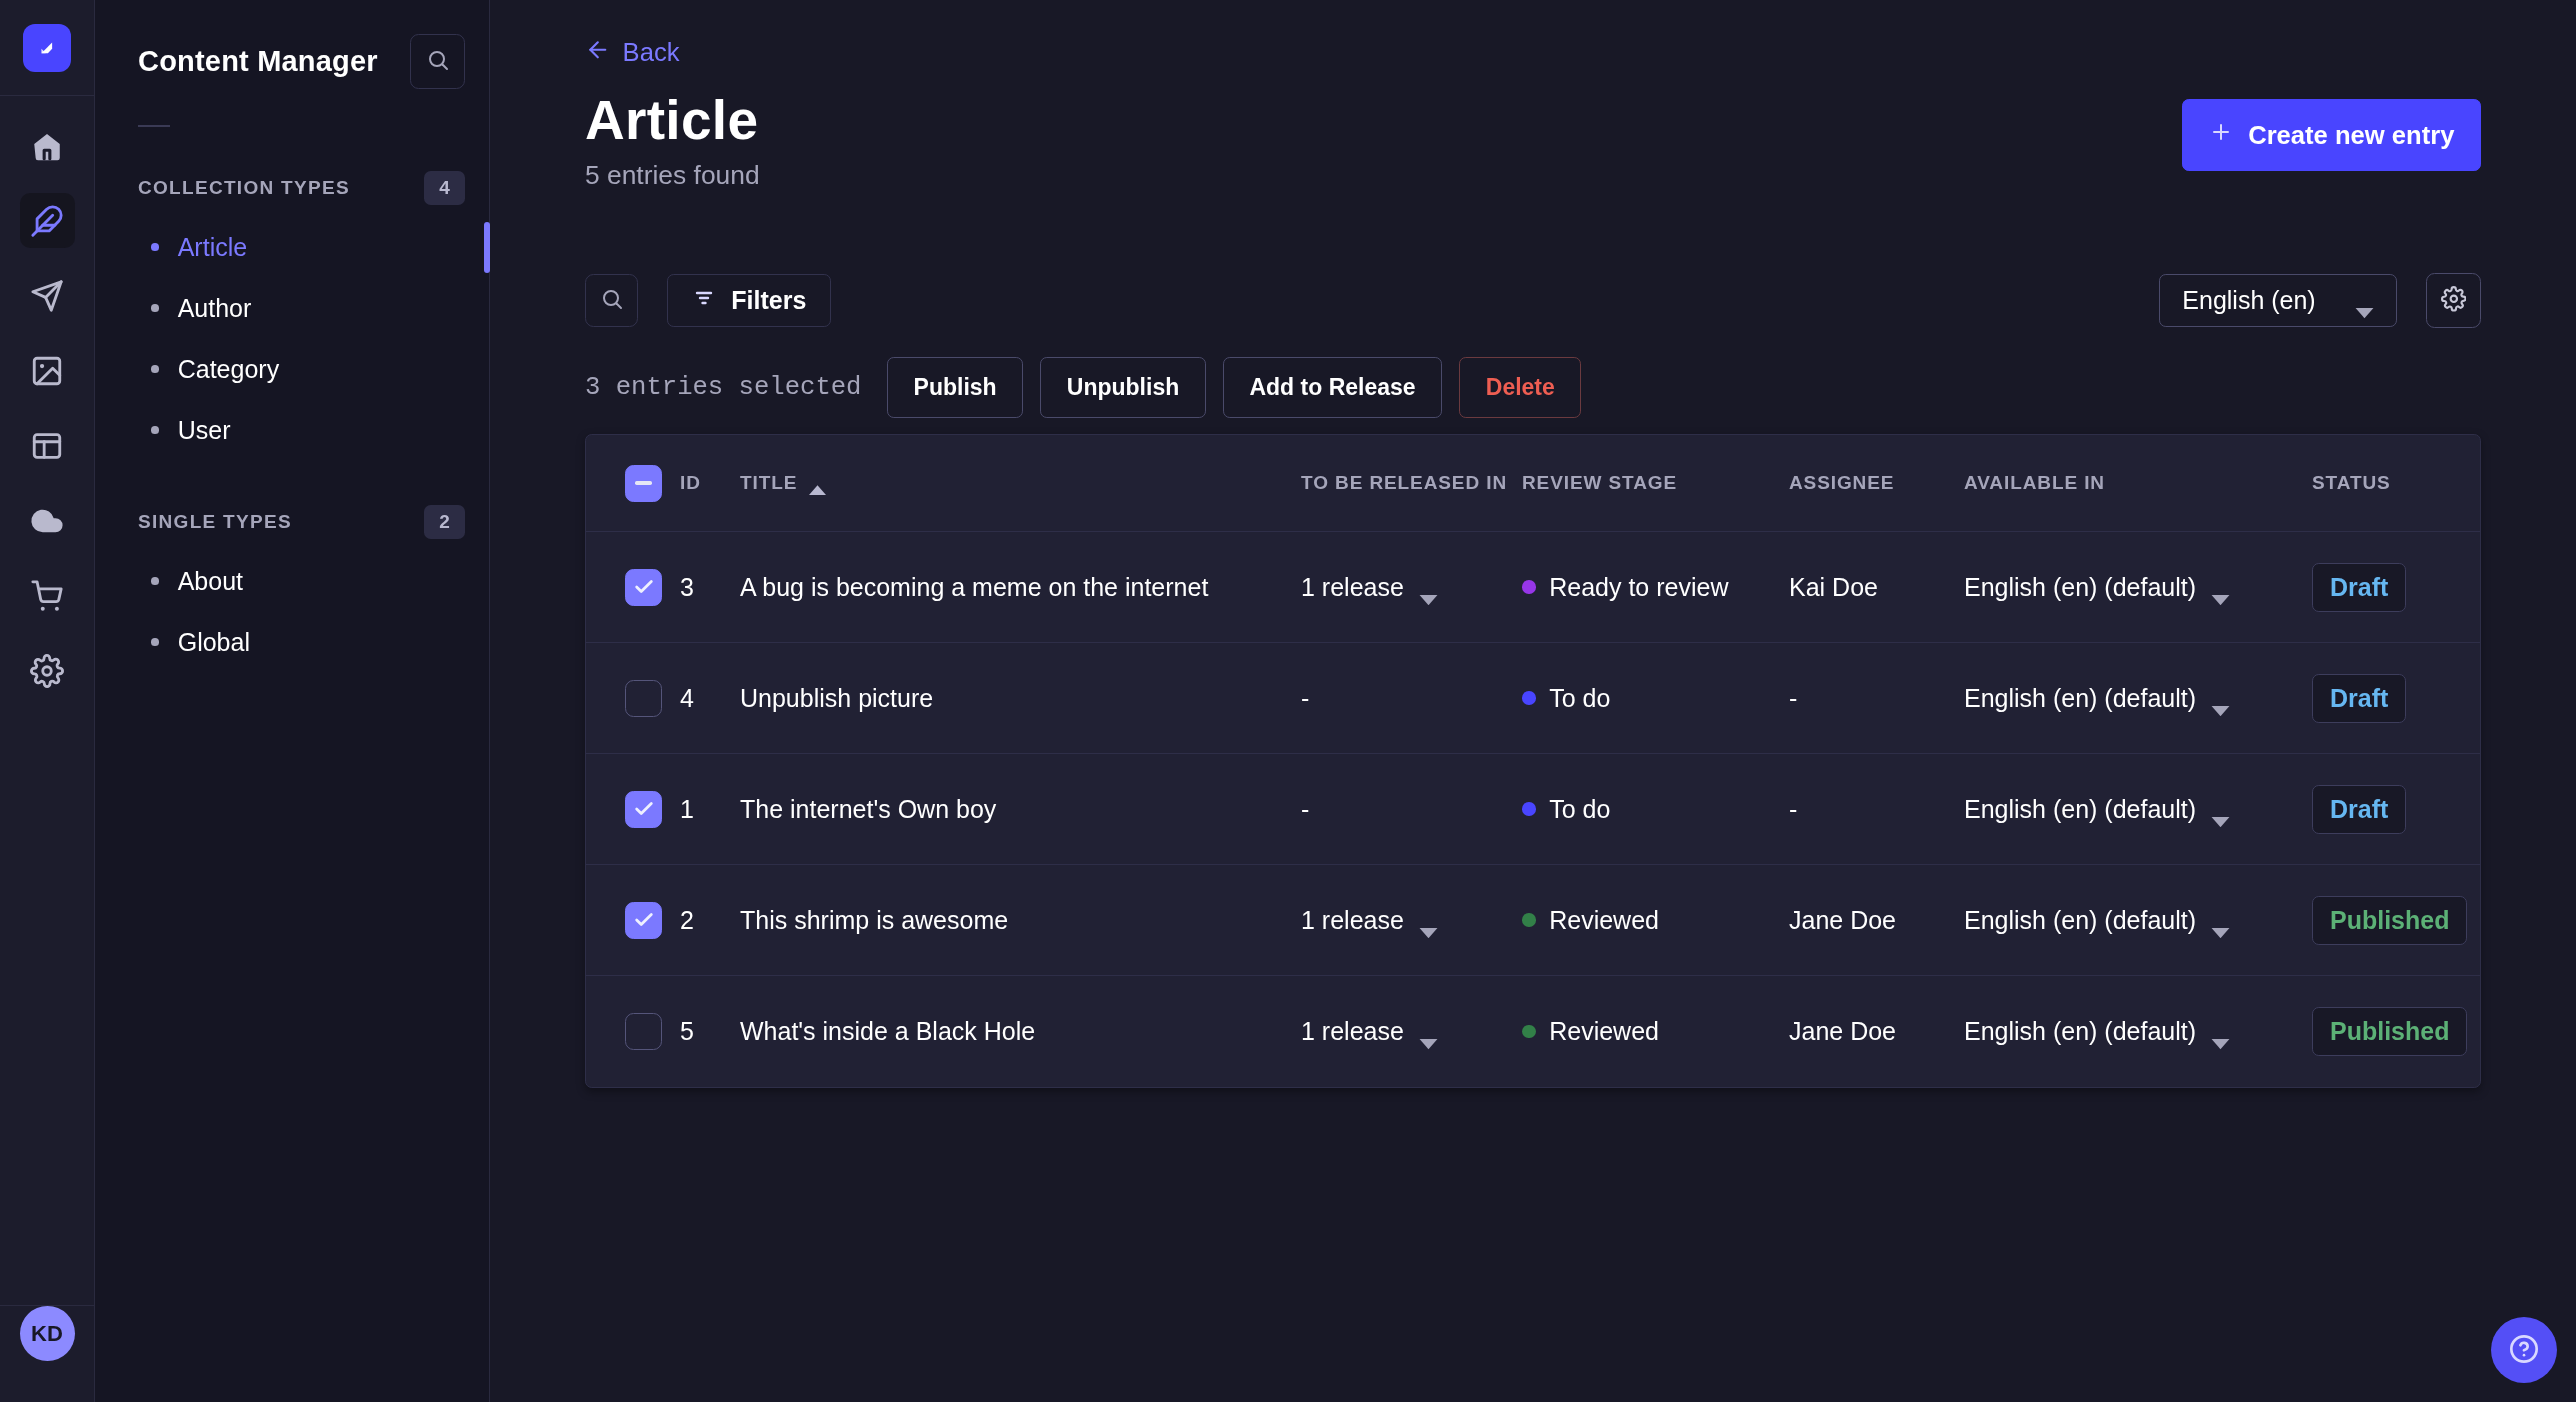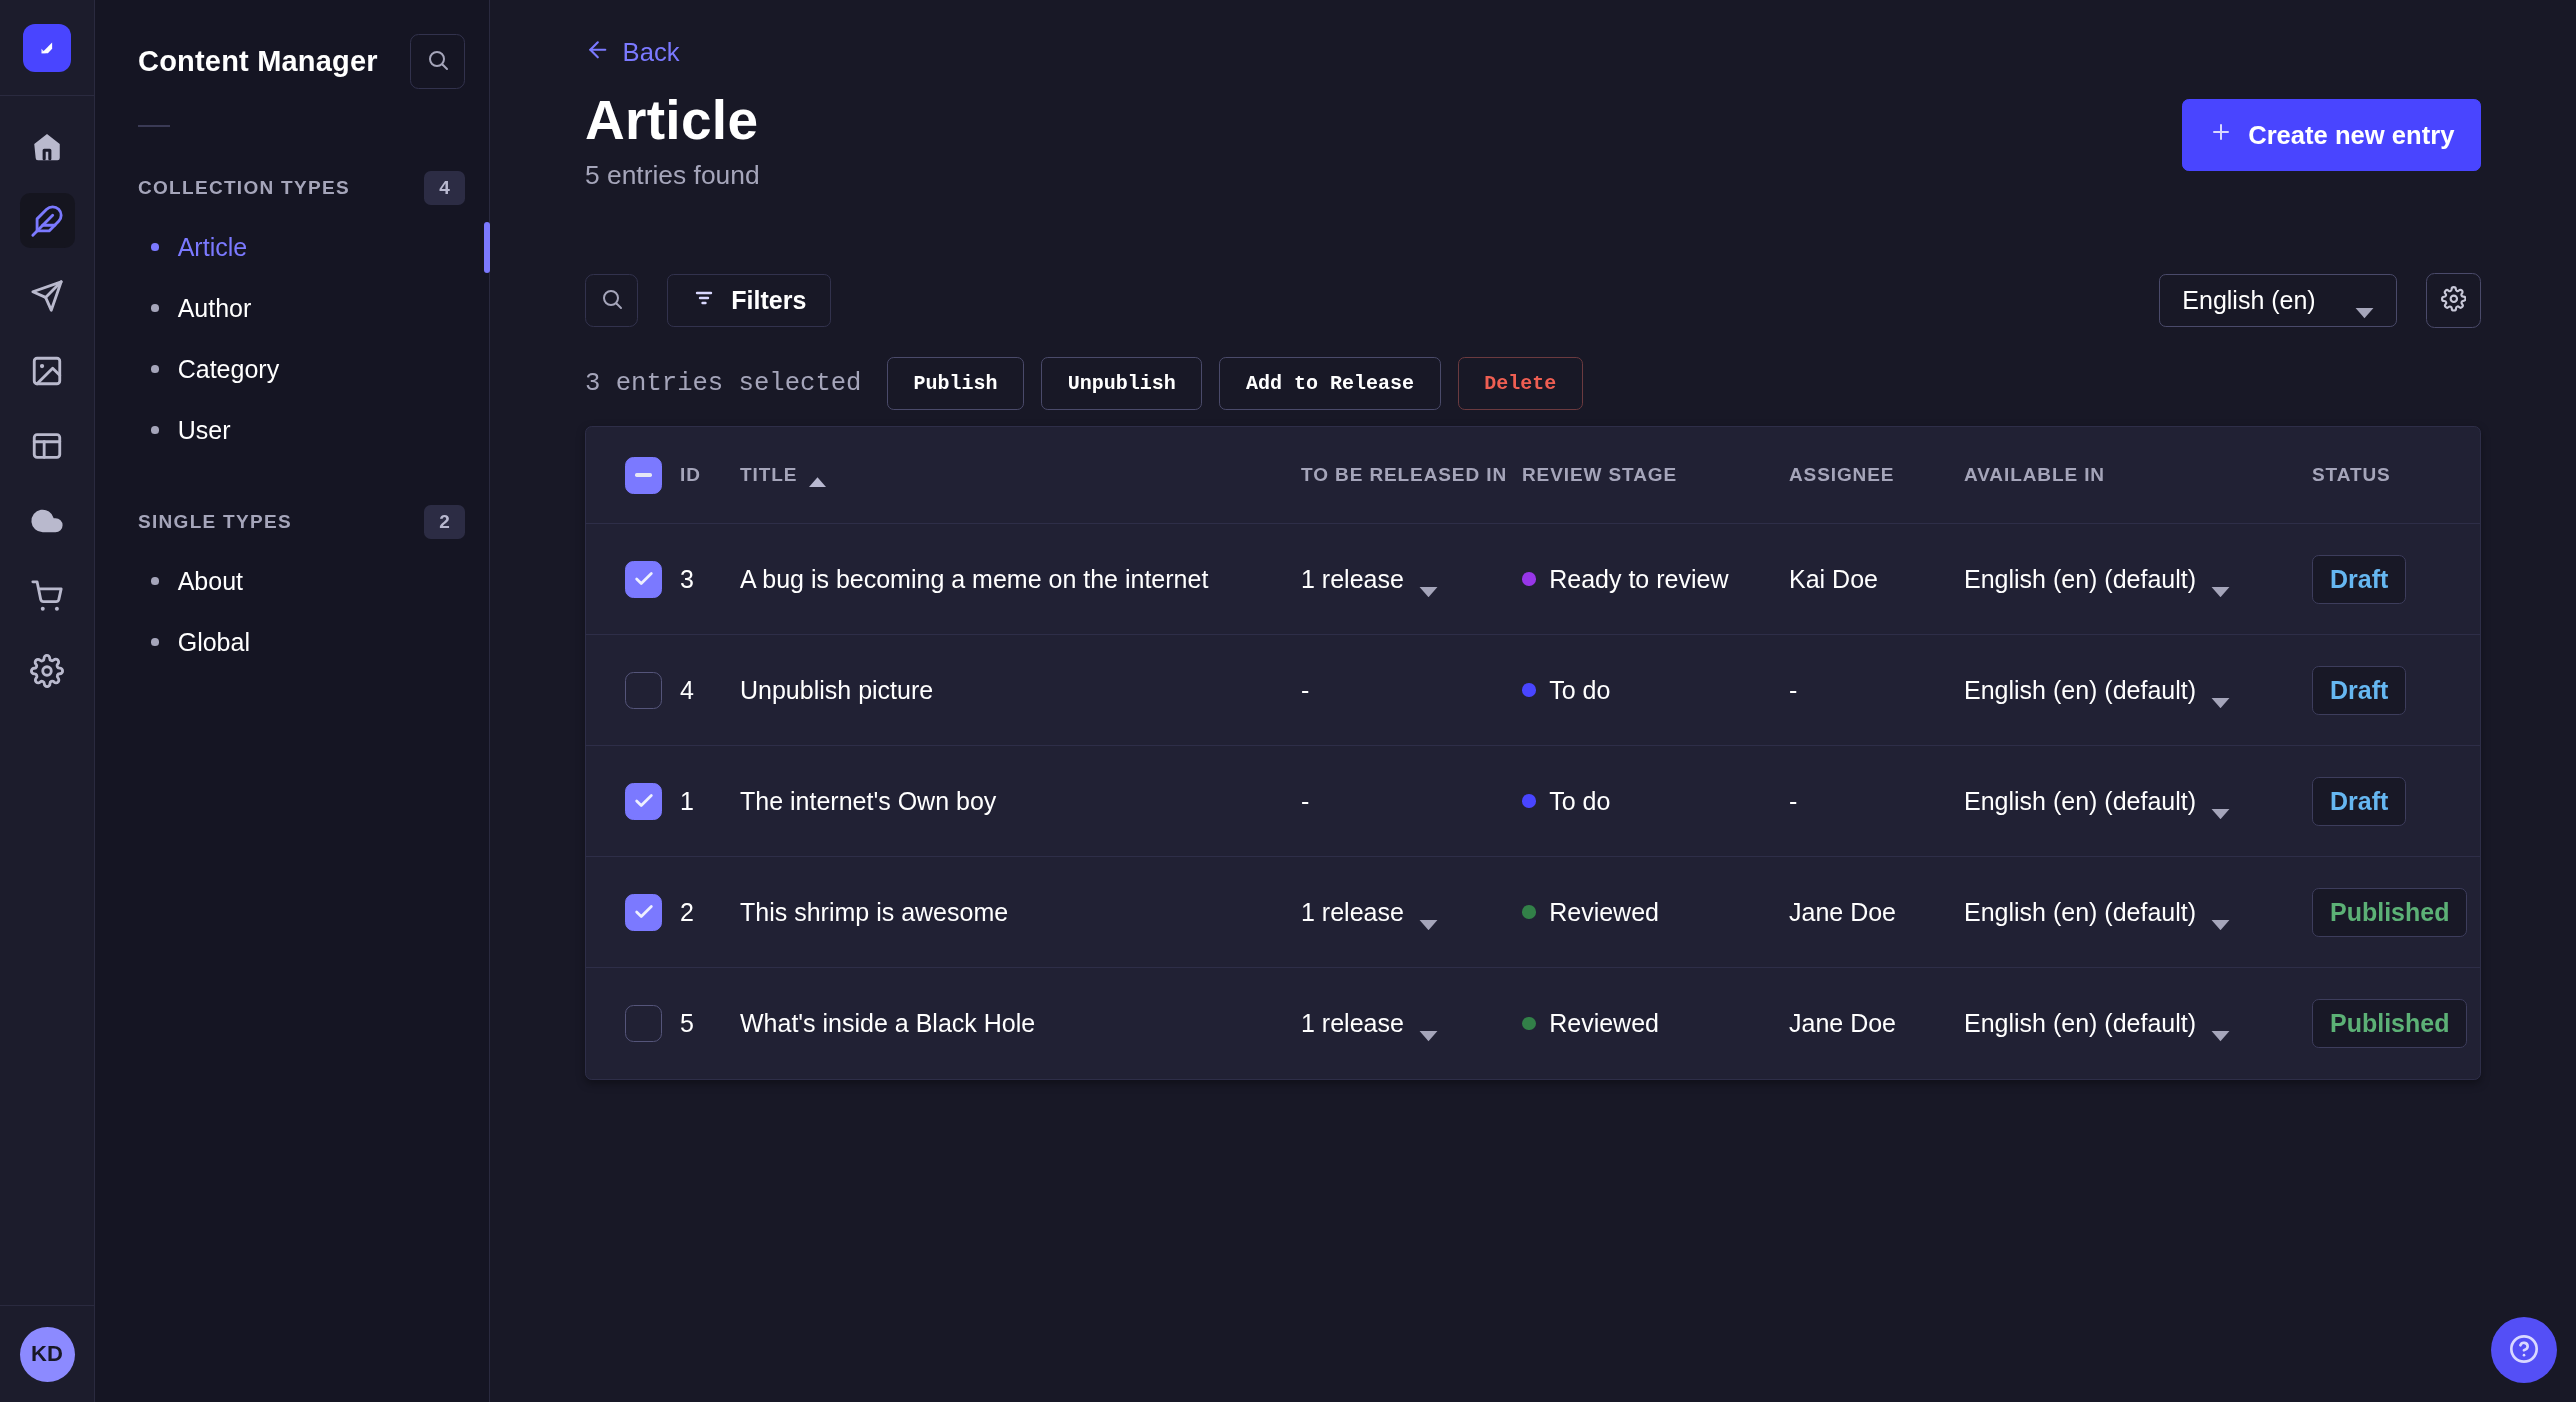--- a/index.html
+++ b/index.html
@@ -15,21 +15,21 @@
   }
   .rail-logo-wrap { width:100%; height:96px; border-bottom:0.9px solid #2a2a3f; display:flex; align-items:center; justify-content:center; }
   .rail-logo { width:48px; height:48px; border-radius:12px; background:#4945ff; display:flex; align-items:center; justify-content:center; cursor:pointer; }
   .rail-logo svg { width:25.6px; height:25.6px; }
   .rail-items { display:flex; flex-direction:column; align-items:center; padding-top:12px; }
   .rail-item { width:75px; height:75px; display:flex; align-items:center; justify-content:center; color:#b9b9cd; cursor:pointer; }
   .rail-item svg { width:34px; height:34px; }
   .rail-item .tile { width:55px; height:55px; border-radius:10.2px; display:flex; align-items:center; justify-content:center; }
   .rail-item.active { color:#7b79ff; }
   .rail-item.active .tile { background:#15151f; }
-  .rail-footer { position:absolute; bottom:0; left:0; width:100%; height:97px; border-top:0.9px solid #2a2a3f; display:flex; align-items:center; justify-content:center; }
+  .rail-footer { position:absolute; bottom:0; left:0; width:100%; height:97px; border-top:0.9px solid #2a2a3f; display:flex; align-items:flex-start; justify-content:center; }
   .avatar { width:55px; height:55px; border-radius:50%; background:#8c8aff; color:#181826; font-size:22px; font-weight:700; display:flex; align-items:center; justify-content:center; cursor:pointer; }
   
   .subnav {
     width:395px; height:100%; background:#151523; border-right:0.9px solid #2a2a3f; flex:0 0 395px; position:relative;
   }
   .subnav-head { padding:34px 24px 0 43px; display:flex; align-items:center; justify-content:space-between; }
   .subnav-title { font-size:29px; font-weight:700; letter-spacing:0.2px; }
   .icon-btn-sq { width:55px; height:55px; border-radius:8.5px; border:0.9px solid #32324d; background:transparent; color:#a5a5ba; display:flex; align-items:center; justify-content:center; cursor:pointer; }
   .icon-btn-sq svg { width:24px; height:24px; }
   .subnav-divider { width:32px; height:1.7px; background:#3a3a55; margin:36px 0 0 43px; }
@@ -56,21 +56,21 @@
   .filters-btn { height:53px; padding:0 24px; border-radius:6.8px; border:0.9px solid #32324d; background:transparent; color:#fff; font-size:25px; font-weight:600; display:flex; align-items:center; gap:15.3px; cursor:pointer; font-family:inherit; }
   .filters-btn svg { width:24px; height:24px; color:#d9d8ff; }
   .search-btn { width:53px; height:53px; }
   .locale-select { height:53px; padding:0 22px; border-radius:6.8px; border:0.9px solid #4a4a6a; background:transparent; color:#fff; font-size:25px; display:flex; align-items:center; gap:24px; cursor:pointer; }
   .locale-select .caret { color:#a5a5ba; }
   .gear-btn { border-color:#4a4a6a; color:#c8c8d8; }
   .gear-btn svg { width:25.6px; height:25.6px; }
   
   .selection-row { margin-top:29px; display:flex; align-items:center; gap:17px; }
   .selection-label { font-size:25.6px; color:#a5a5ba; margin-right:8.5px;font-family:Liberation Mono, monospace; }
-  .sel-btn { height:53px; padding:0 25.6px; border-radius:6.8px; border:0.9px solid #4a4a6a; background:transparent; color:#fff; font-size:20px; font-weight:600; cursor:pointer; font-family:Liberation Mono, monospace; }
+  .sel-btn { height:61px; padding:0 25.6px; border-radius:6.8px; border:0.9px solid #4a4a6a; background:transparent; color:#fff; font-size:23px; font-weight:600; cursor:pointer; font-family:Liberation Sans, sans-serif; }
   .sel-btn.danger { color:#ee5e52; border-color:#6b3a3f; }
   
   .table { margin-top:16px; background:#212134; border:0.9px solid #2e2e48; border-radius:6.8px; box-shadow:0 3.4px 8.5px rgba(0,0,0,.35); overflow:hidden; }
   .tr, .thead { display:grid; grid-template-columns:94px 60px 1fr 221px 267px 175px 348px 168px; align-items:center; }
   .thead { height:97px; border-bottom:0.9px solid #2e2e48; }
   .th { font-size:19px; font-weight:700; letter-spacing:0.9px; color:#a5a5ba; text-transform:uppercase; display:flex; align-items:center; gap:12px; }
   .th .sort { width:17px; height:10.2px; color:#b8b8d0; }
   .tr { height:111px; border-bottom:0.9px solid #2e2e48; cursor:pointer; }
   .tr:last-child { border-bottom:none; }
   .td { font-size:25px; color:#fff; display:flex; align-items:center; }

